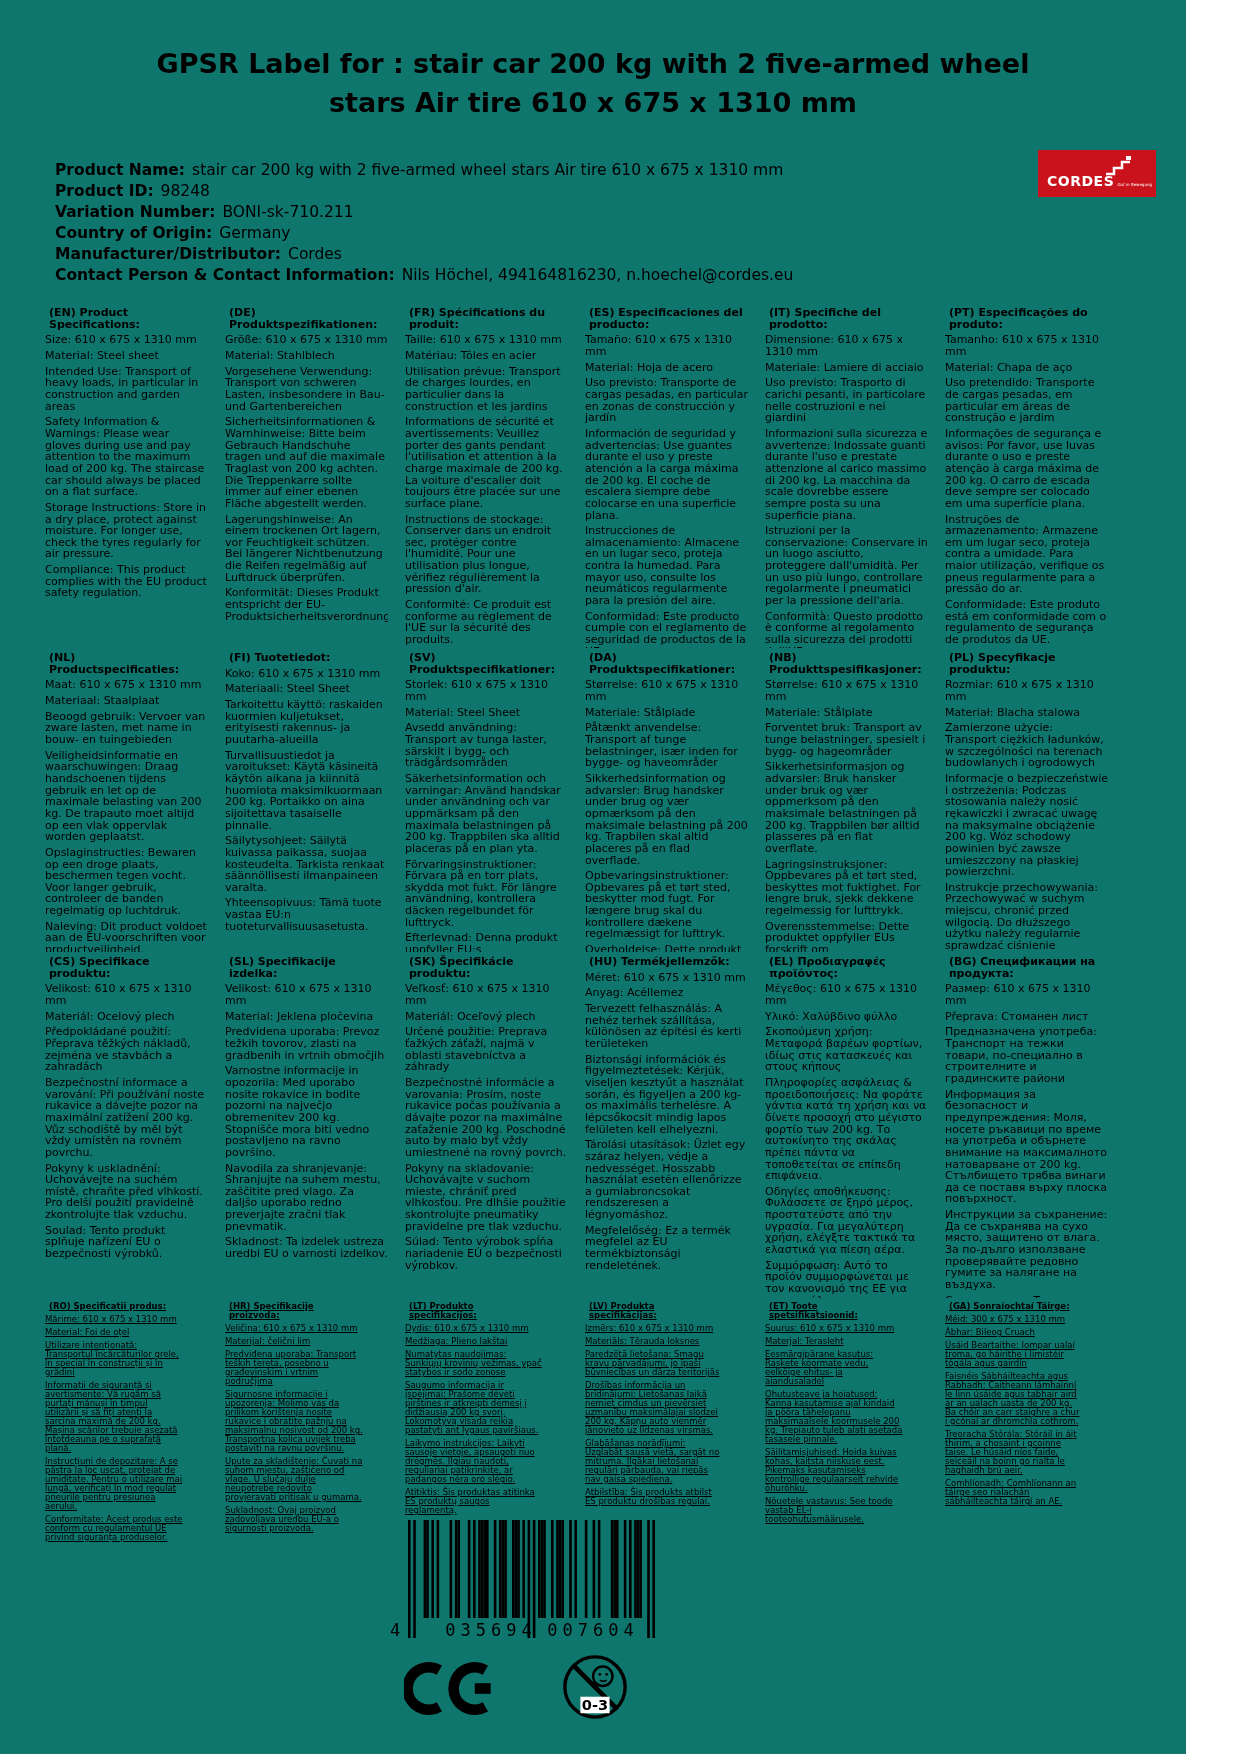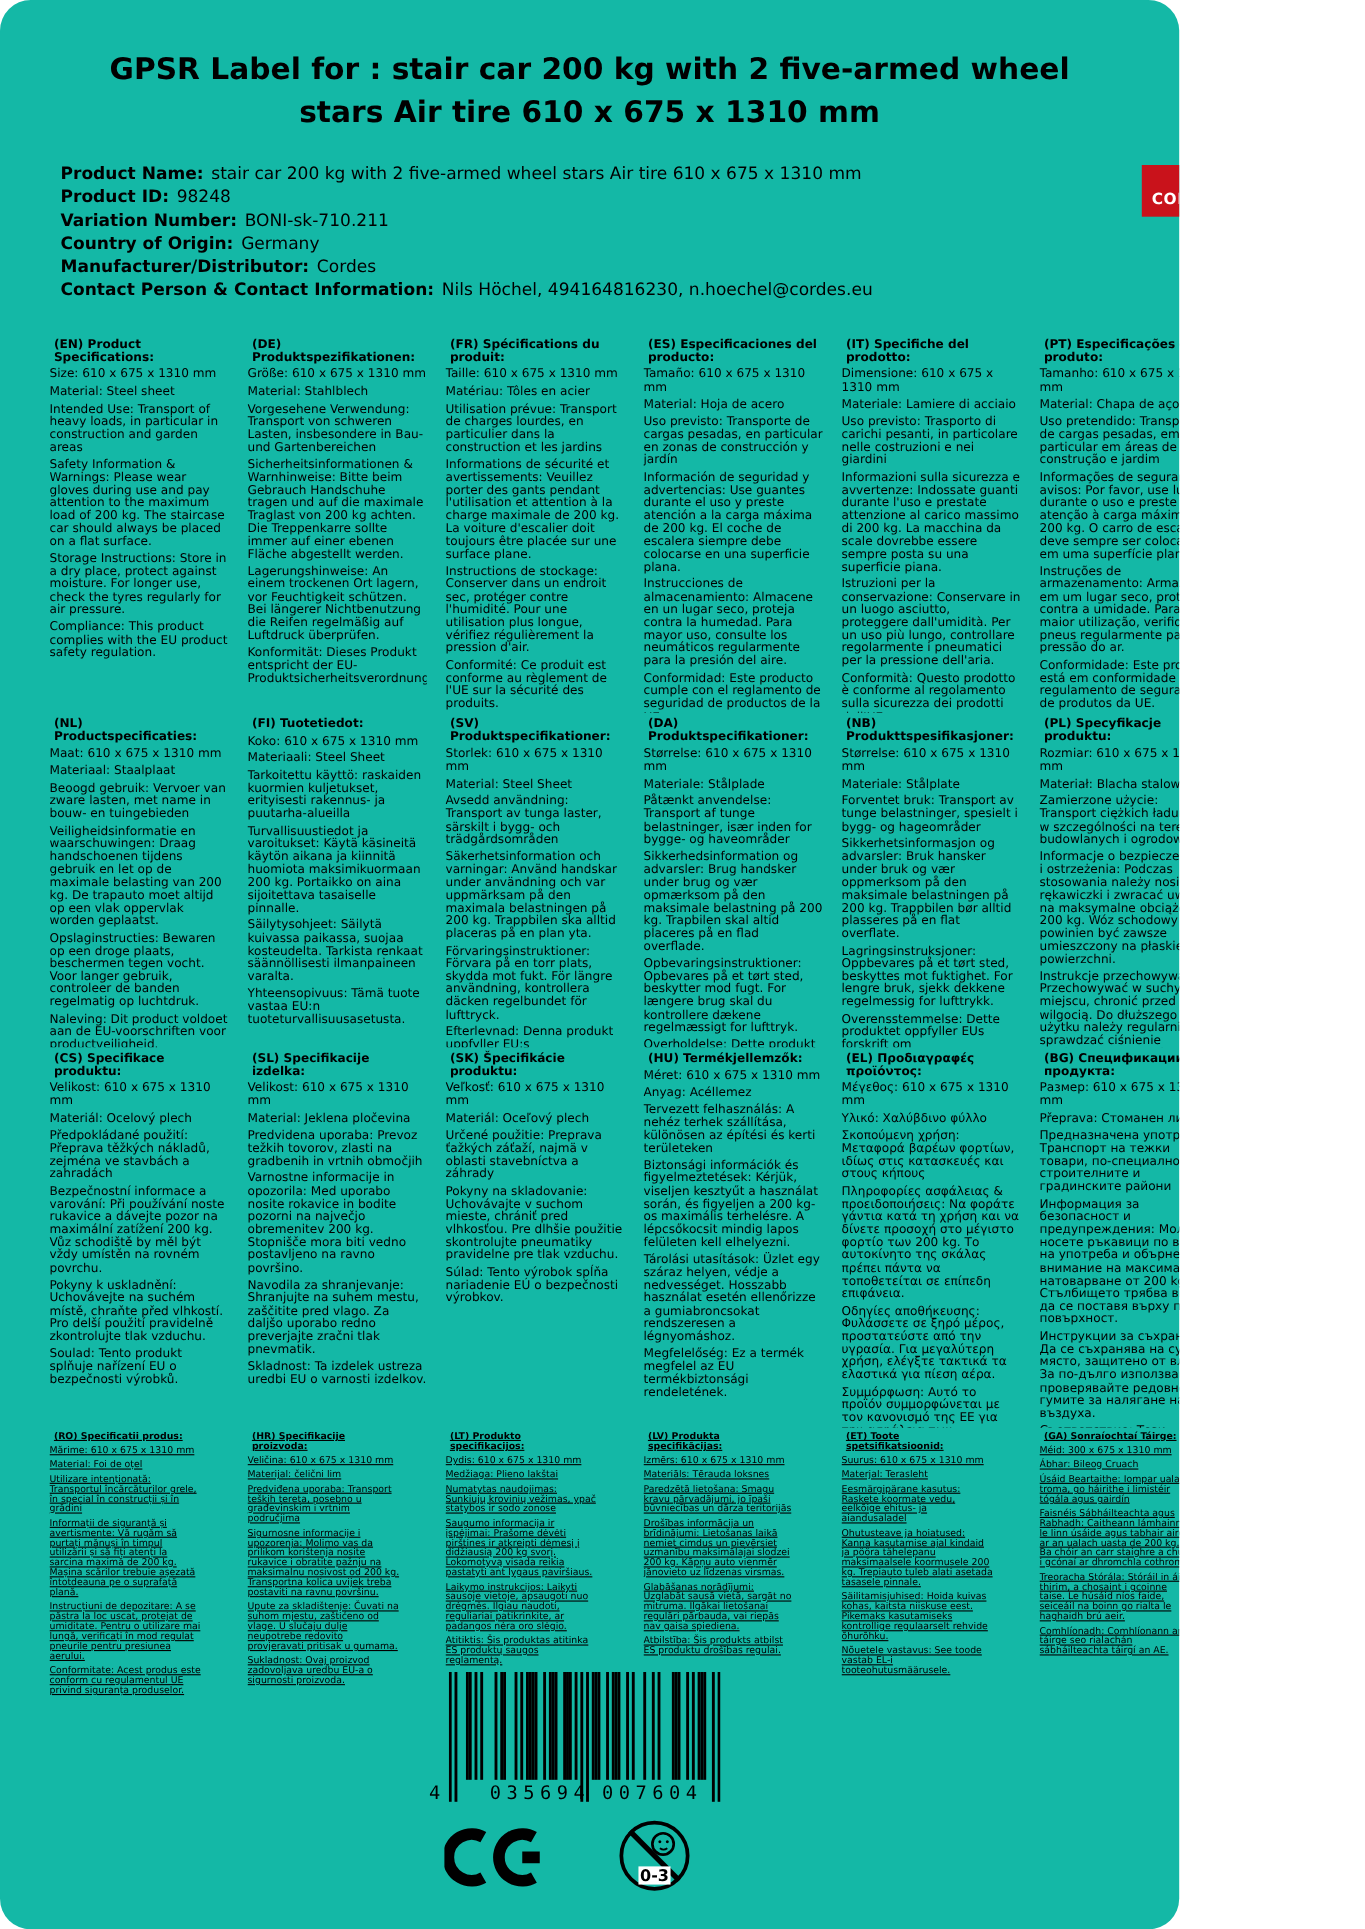--- a/index.html
+++ b/index.html
@@ -1,20 +1,20 @@
 <!DOCTYPE html>
 <html><head>
 <meta charset="utf-8">
 <style>
   html,body{margin:0;padding:0;background:#fff;}
-  .page{position:relative;width:1072px;height:1754px;background:#14b8a6;color:#000;
-        font-family:"DejaVu Sans","Liberation Sans",sans-serif;overflow:hidden;border-radius:28px;}
+  .page{position:relative;width:1186px;height:1754px;background:#0f766e;color:#000;
+        font-family:"DejaVu Sans","Liberation Sans",sans-serif;overflow:hidden;}
   .title{position:absolute;top:44px;left:50%;transform:translateX(-50%);width:950px;
          margin:0;text-align:center;font-size:27px;line-height:1.45;font-weight:bold;}
-  .product-info{position:absolute;left:55px;top:148px;font-size:15.5px;line-height:21px;width:950px;}
+  .product-info{position:absolute;left:55px;top:160px;font-size:15.5px;line-height:21px;width:950px;}
   .pi-line{white-space:nowrap;}
   .pi-label{font-weight:bold;margin-right:7px;}
   
   .logo{position:absolute;left:1038px;top:150px;width:118px;height:47px;background:#c9121b;}
   .logo-text{position:absolute;left:9px;bottom:8px;color:#fff;font-weight:bold;font-size:14px;letter-spacing:.5px;}
   .logo-steps{position:absolute;right:22px;top:4px;}
   .logo-tagline{position:absolute;right:4px;bottom:10px;color:#fff;font-size:4px;}
   
   .specs-grid{position:absolute;left:45px;top:303px;display:grid;
               grid-template-columns:repeat(6,163px);column-gap:17px;
@@ -184,20 +184,21 @@
         <p class="spec-p">Predvidena uporaba: Prevoz težkih tovorov, zlasti na gradbenih in vrtnih območjih</p>
         <p class="spec-p">Varnostne informacije in opozorila: Med uporabo nosite rokavice in bodite pozorni na največjo obremenitev 200 kg. Stopnišče mora biti vedno postavljeno na ravno površino.</p>
         <p class="spec-p">Navodila za shranjevanje: Shranjujte na suhem mestu, zaščitite pred vlago. Za daljšo uporabo redno preverjajte zračni tlak pnevmatik.</p>
         <p class="spec-p">Skladnost: Ta izdelek ustreza uredbi EU o varnosti izdelkov.</p>
       </div>
       <div class="spec-cell">
       <div class="spec-header">(SK) Špecifikácie produktu:</div>
     <p class="spec-p">Veľkosť: 610 x 675 x 1310 mm</p>
         <p class="spec-p">Materiál: Oceľový plech</p>
         <p class="spec-p">Určené použitie: Preprava ťažkých záťaží, najmä v oblasti stavebníctva a záhrady</p>
+        <p class="spec-p">Bezpečnostné informácie a varovania: Prosím, noste rukavice počas používania a dávajte pozor na maximálne zaťaženie 200 kg. Poschodné auto by malo byť vždy umiestnené na rovný povrch.</p>
         <p class="spec-p">Pokyny na skladovanie: Uchovávajte v suchom mieste, chrániť pred vlhkosťou. Pre dlhšie použitie skontrolujte pneumatiky pravidelne pre tlak vzduchu.</p>
         <p class="spec-p">Súlad: Tento výrobok spĺňa nariadenie EÚ o bezpečnosti výrobkov.</p>
       </div>
       <div class="spec-cell">
       <div class="spec-header">(HU) Termékjellemzők:</div>
     <p class="spec-p">Méret: 610 x 675 x 1310 mm</p>
         <p class="spec-p">Anyag: Acéllemez</p>
         <p class="spec-p">Tervezett felhasználás: A nehéz terhek szállítása, különösen az építési és kerti területeken</p>
         <p class="spec-p">Biztonsági információk és figyelmeztetések: Kérjük, viseljen kesztyűt a használat során, és figyeljen a 200 kg-os maximális terhelésre. A lépcsőkocsit mindig lapos felületen kell elhelyezni.</p>
         <p class="spec-p">Tárolási utasítások: Üzlet egy száraz helyen, védje a nedvességet. Hosszabb használat esetén ellenőrizze a gumiabroncsokat rendszeresen a légnyomáshoz.</p>

